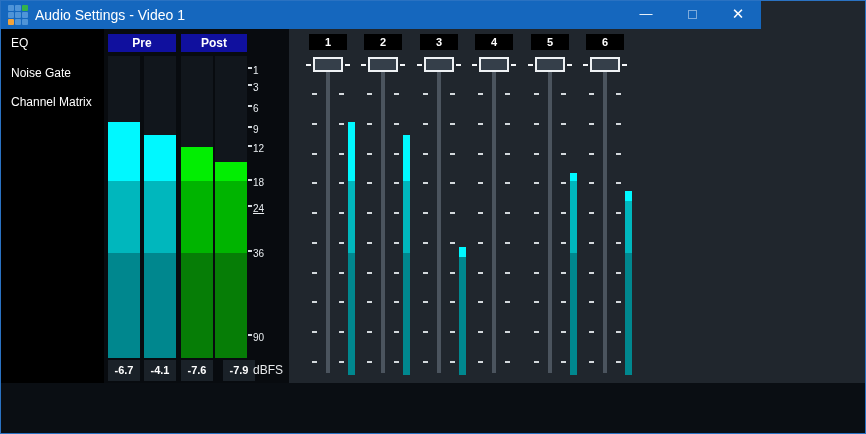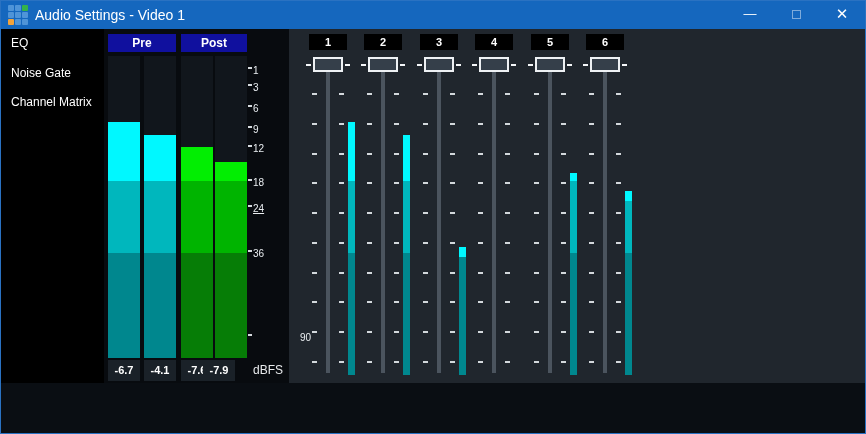--- a/index.html
+++ b/index.html
@@ -1,18 +1,18 @@
 <!DOCTYPE html>
 <html><head>
 <meta charset="utf-8">
 <style>
   html,body{margin:0;padding:0;background:#000;}
   *{box-sizing:border-box;font-family:"Liberation Sans",sans-serif;}
   .window{position:relative;width:866px;height:434px;background:#20262d;border:1px solid #2a72c2;overflow:hidden;}
-  .titlebar{position:absolute;left:0;top:0;width:864px;height:28px;background:#1567be;display:flex;align-items:center;}
+  .titlebar{position:absolute;left:0;top:0;width:760px;height:28px;background:#1567be;display:flex;align-items:center;}
   .title-icon{position:absolute;left:7px;top:4px;width:20px;height:20px;display:grid;grid-template-columns:repeat(3,6px);grid-template-rows:repeat(3,6px);gap:1px;}
   .title-icon span{width:6px;height:6px;border-radius:1px;}
   .title-text{position:absolute;left:34px;top:0;height:28px;line-height:28px;color:#fff;font-size:14px;}
   .win-btn{position:absolute;top:0;width:46px;height:28px;color:#fff;text-align:center;line-height:26px;font-size:13px;cursor:default;}
   .win-btn .sq{display:inline-block;width:9px;height:9px;border:1px solid rgba(255,255,255,.45);margin-top:9px;}
   .sidebar{position:absolute;left:0;top:28px;width:103px;height:354px;background:#000;}
   .side-item{height:29.5px;line-height:29.5px;padding-left:10px;color:#fff;font-size:12px;cursor:default;}
   .side-item.selected{background:#176d00;}
   .meter-panel{position:absolute;left:103px;top:28px;width:185px;height:354px;background:#080b0f;}
   .group-label{position:absolute;height:18px;background:#10109e;color:#fff;font-size:12px;font-weight:bold;text-align:center;line-height:18px;}
@@ -80,21 +80,21 @@
         <div class="vseg" style="top: 91px; height: 34px; background: rgb(2, 238, 2);"></div>
         <div class="vseg" style="top: 125px; height: 72px; background: rgb(0, 180, 0);"></div>
         <div class="vseg" style="top: 197px; height: 105px; background: rgb(6, 125, 6);"></div>
       </div>
       <div class="readout" style="left: 180px;">-7.6</div>
       <div class="vcol" style="left: 214px;">
         <div class="vseg" style="top: 106px; height: 19px; background: rgb(2, 238, 2);"></div>
         <div class="vseg" style="top: 125px; height: 72px; background: rgb(0, 180, 0);"></div>
         <div class="vseg" style="top: 197px; height: 105px; background: rgb(6, 125, 6);"></div>
       </div>
-      <div class="readout" style="left: 202px;">-7.9</div>
+      <div class="readout" style="left: 222px;">-7.9</div>
       <div class="scale-item" style="left: 247px; top: 64px;">
         <div class="dash"></div>
         <div class="num">1</div>
       </div>
       <div class="scale-item" style="left: 247px; top: 81px;">
         <div class="dash"></div>
         <div class="num">3</div>
       </div>
       <div class="scale-item" style="left: 247px; top: 102px;">
         <div class="dash"></div>
@@ -113,21 +113,21 @@
         <div class="num">18</div>
       </div>
       <div class="scale-item" style="left: 247px; top: 202px; text-decoration: underline;">
         <div class="dash"></div>
         <div class="num">24</div>
       </div>
       <div class="scale-item" style="left: 247px; top: 247px;">
         <div class="dash"></div>
         <div class="num">36</div>
       </div>
-      <div class="scale-item" style="left: 247px; top: 331px; gap: 47px;">
+      <div class="scale-item" style="left: 247px; top: 331px;">
         <div class="dash"></div>
         <div class="num">90</div>
       </div>
       <div class="unit-label">dBFS</div>
     </div>
 
   <div id="channel-layer">
       <div class="ch-header" style="left: 308px;">1</div>
       <div class="track" style="left: 325px;"></div>
       <div class="tick" style="left: 311px; top: 92px;"></div>

